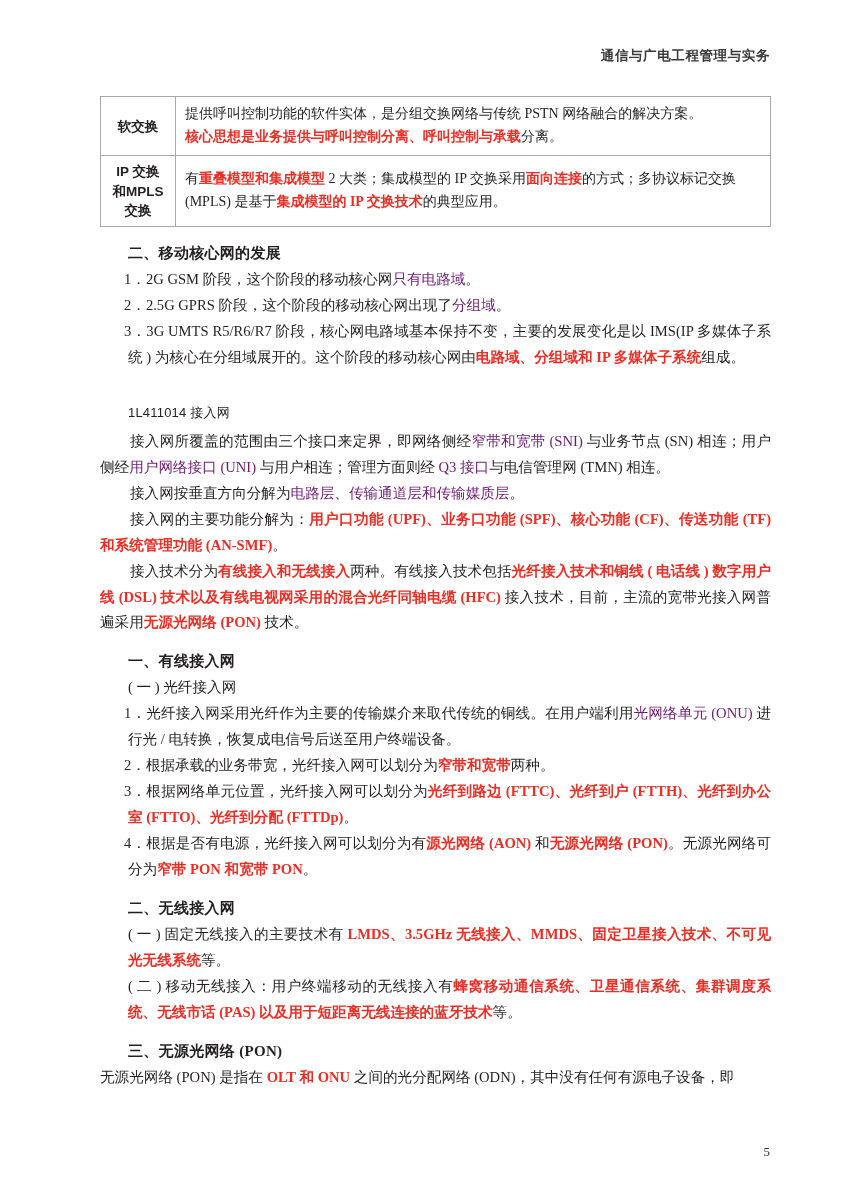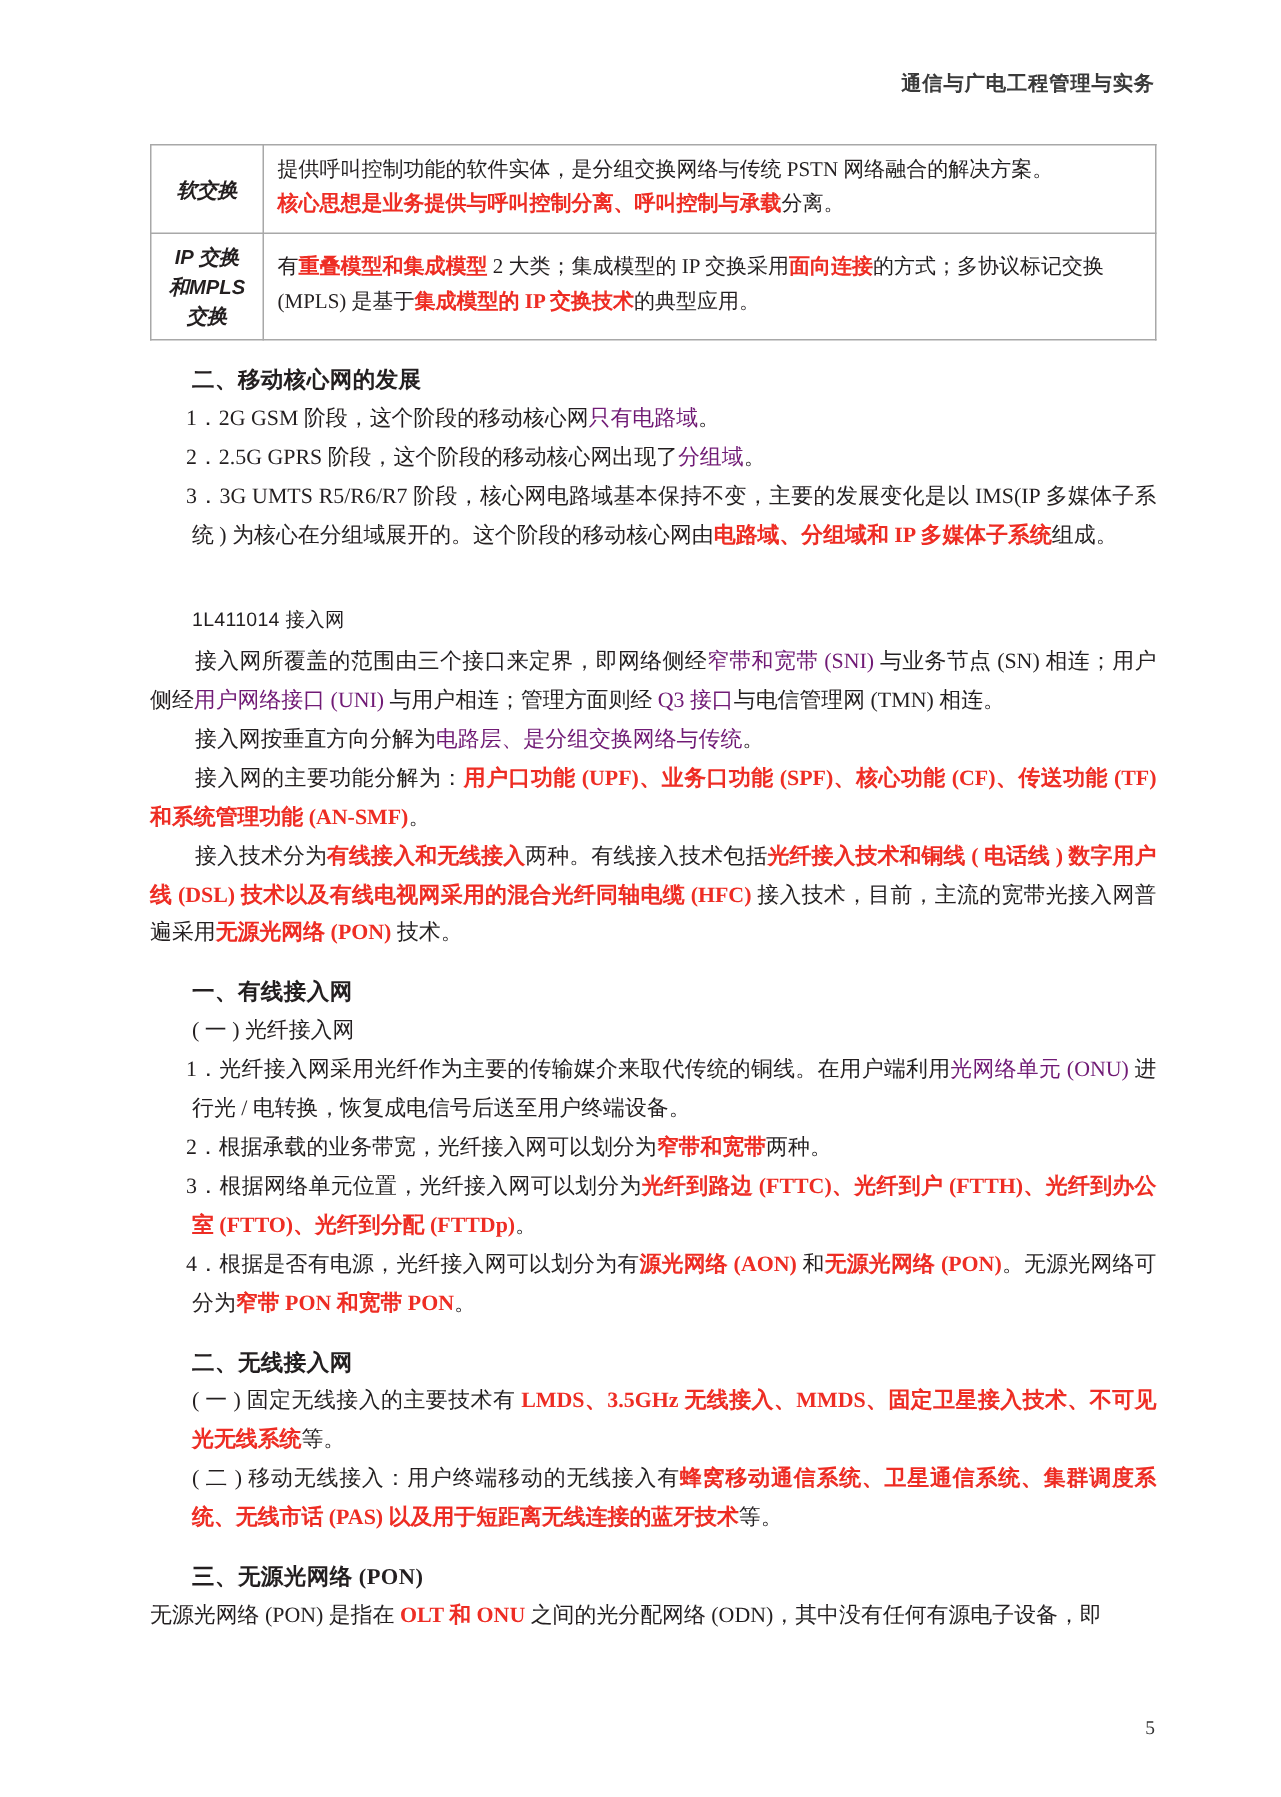--- a/index.html
+++ b/index.html
@@ -48,21 +48,20 @@
     padding: 6px 9px 7px 9px;
   }
   table.spec td.key {
     width: 68px;
     text-align: center;
     font-weight: 700;
     font-size: 13.5px;
     line-height: 1.42;
     font-family: "Liberation Sans", "DejaVu Sans", sans-serif;
     padding: 6px 3px;
-    font-style: italic;
   }
   table.spec td.val {
     font-size: 14px;
     line-height: 1.62;
   }
   table.spec td.val p {
     margin: 0;
   }
 
   
@@ -150,21 +149,21 @@
 
     <div class="h2">二、移动核心网的发展</div>
 
     <p class="body list">1．2G GSM 阶段，这个阶段的移动核心网<span class="red">只有电路域</span>。</p>
     <p class="body list">2．2.5G GPRS 阶段，这个阶段的移动核心网出现了<span class="red">分组域</span>。</p>
     <p class="body list">3．3G UMTS R5/R6/R7 阶段，核心网电路域基本保持不变，主要的发展变化是以 IMS(IP 多媒体子系统 ) 为核心在分组域展开的。这个阶段的移动核心网由<span class="redb">电路域、分组域和 IP 多媒体子系统</span>组成。</p>
 
     <div class="h1">1L411014 接入网</div>
 
     <p class="body indent2">接入网所覆盖的范围由三个接口来定界，即网络侧经<span class="red">窄带和宽带 (SNI)</span> 与业务节点 (SN) 相连；用户侧经<span class="red">用户网络接口 (UNI)</span> 与用户相连；管理方面则经 <span class="red">Q3 接口</span>与电信管理网 (TMN) 相连。</p>
-    <p class="body indent2">接入网按垂直方向分解为<span class="red">电路层、是分组交换网络与传统</span>。</p>
+    <p class="body indent2">接入网按垂直方向分解为<span class="red">电路层、传输通道层和传输媒质层</span>。</p>
     <p class="body indent2">接入网的主要功能分解为：<span class="redb">用户口功能 (UPF)、业务口功能 (SPF)、核心功能 (CF)、传送功能 (TF) 和系统管理功能 (AN-SMF)</span>。</p>
     <p class="body indent2">接入技术分为<span class="redb">有线接入和无线接入</span>两种。有线接入技术包括<span class="redb">光纤接入技术和铜线 ( 电话线 ) 数字用户线 (DSL) 技术以及有线电视网采用的混合光纤同轴电缆 (HFC)</span> 接入技术，目前，主流的宽带光接入网普遍采用<span class="redb">无源光网络 (PON)</span> 技术。</p>
 
     <div class="h3">一、有线接入网</div>
     <p class="body sub">( 一 ) 光纤接入网</p>
 
     <p class="body list">1．光纤接入网采用光纤作为主要的传输媒介来取代传统的铜线。在用户端利用<span class="red">光网络单元 (ONU)</span> 进行光 / 电转换，恢复成电信号后送至用户终端设备。</p>
     <p class="body list">2．根据承载的业务带宽，光纤接入网可以划分为<span class="redb">窄带和宽带</span>两种。</p>
     <p class="body list">3．根据网络单元位置，光纤接入网可以划分为<span class="redb">光纤到路边 (FTTC)、光纤到户 (FTTH)、光纤到办公室 (FTTO)、光纤到分配 (FTTDp)</span>。</p>
     <p class="body list">4．根据是否有电源，光纤接入网可以划分为有<span class="redb">源光网络 (AON)</span> 和<span class="redb">无源光网络 (PON)</span>。无源光网络可分为<span class="redb">窄带 PON 和宽带 PON</span>。</p>

